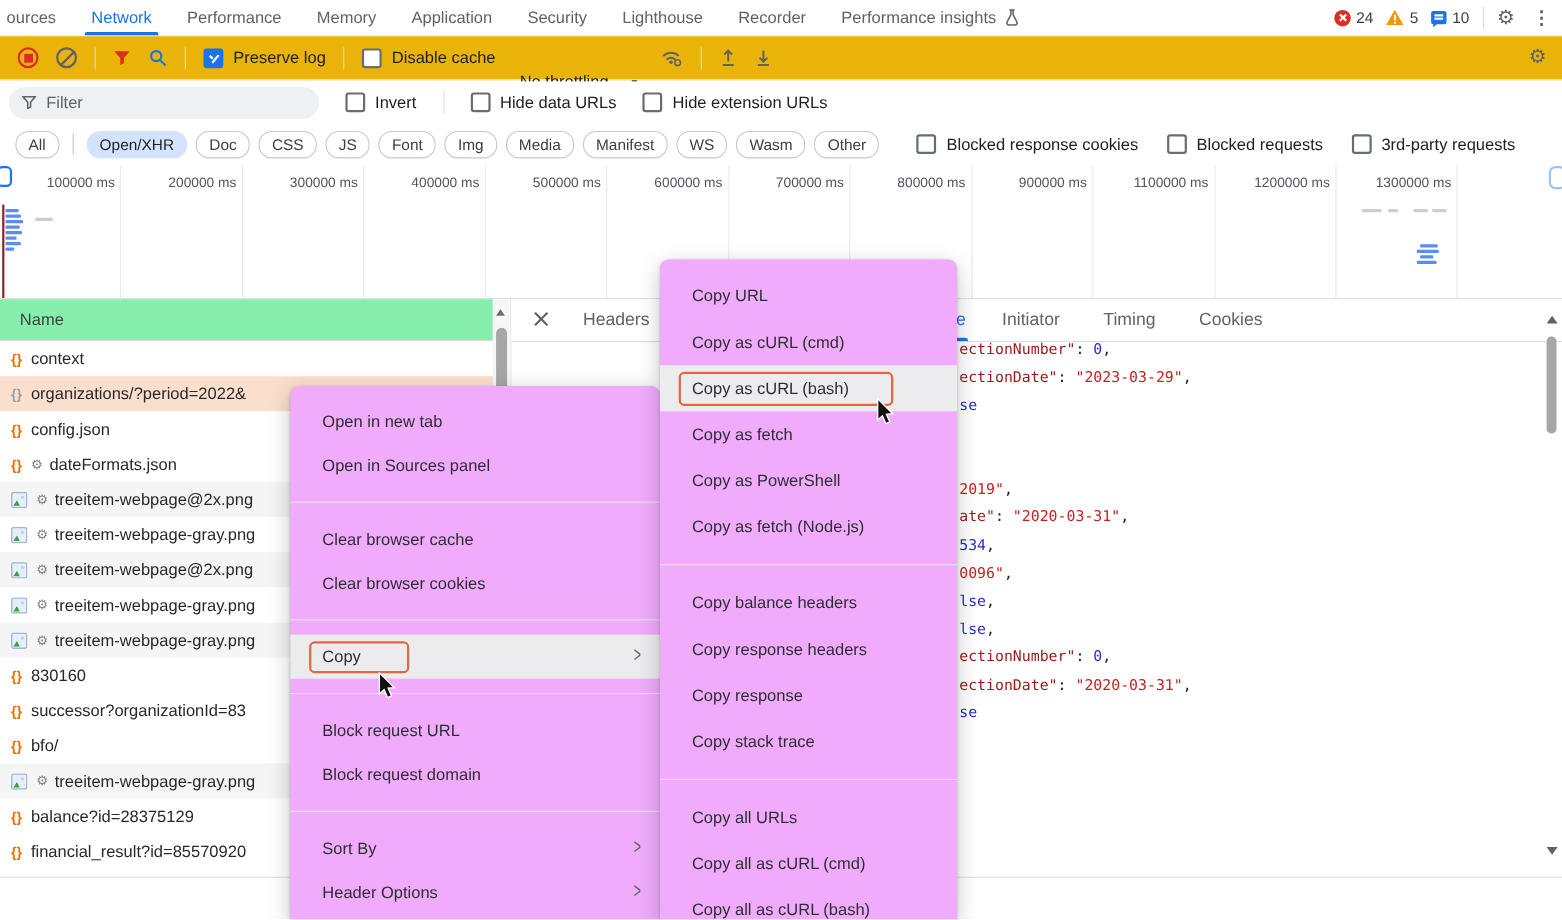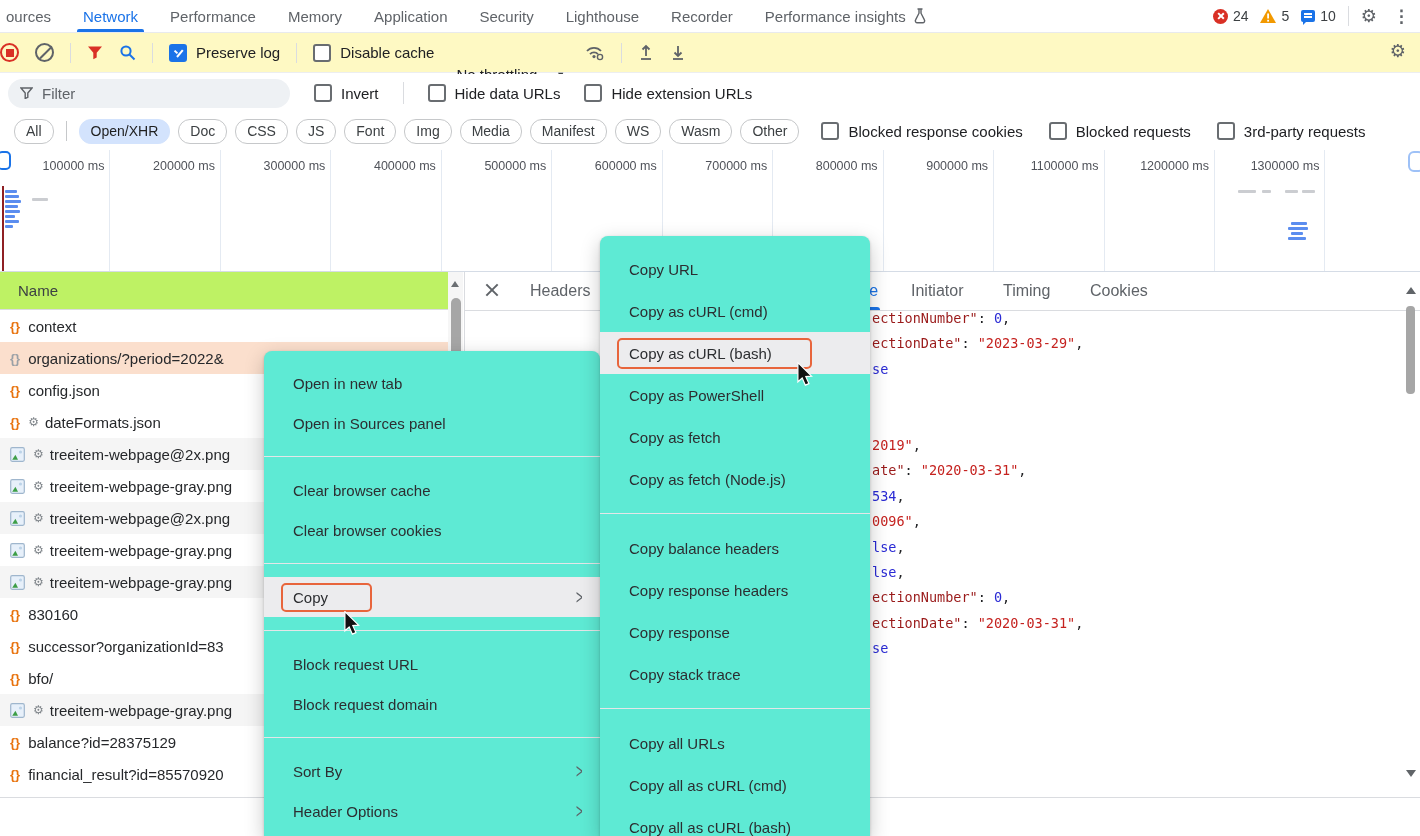--- a/index.html
+++ b/index.html
@@ -21,21 +21,21 @@
   .err-ic::before{transform:rotate(45deg);} .err-ic::after{transform:rotate(-45deg);}
   .msg-ic{width:14px;height:12px;background:#1a73e8;border-radius:2px;position:relative;}
   .msg-ic::before{content:"";position:absolute;left:3px;top:3px;width:8px;height:1.6px;background:#fff;box-shadow:0 3px 0 #fff;}
   .msg-ic::after{content:"";position:absolute;left:2px;bottom:-3px;border:3px solid transparent;border-top-color:#1a73e8;border-left-color:#1a73e8;}
   .tb-divider{width:1px;height:20px;background:#dadce0;}
   .gear{font-size:18px;color:#5f6368;line-height:1;}
   .dots{font-size:17px;color:#5f6368;font-weight:bold;letter-spacing:0;padding:0 4px;}
 
   
   .ntoolbar{position:absolute;left:0;top:33px;width:1420px;height:40px;display:flex;align-items:center;
-            gap:16px;border-bottom:1px solid #eceef0;background:#fef9c3;box-sizing:border-box;}
+            gap:16px;padding-left:16px;border-bottom:1px solid #eceef0;background:#eab308;box-sizing:border-box;}
   .rec-ic{width:15px;height:15px;border:2px solid #d93025;border-radius:50%;position:relative;}
   .rec-ic::before{content:"";position:absolute;left:3.5px;top:3.5px;width:8px;height:8px;background:#d93025;}
   .clr-ic{width:15px;height:15px;border:2px solid #5f6368;border-radius:50%;position:relative;}
   .clr-ic::before{content:"";position:absolute;left:8px;top:-1px;width:2px;height:17px;background:#5f6368;transform:rotate(45deg);}
   .cb{width:14px;height:14px;border:2px solid #696d71;border-radius:3px;background:#fff;flex:0 0 auto;}
   .cb.on{background:#1a73e8;border-color:#1a73e8;position:relative;}
   .cb.on::before{content:"";position:absolute;left:3px;top:5.5px;width:4px;height:2px;background:#fff;transform:rotate(45deg);}
   .cb.on::after{content:"";position:absolute;left:5px;top:2.5px;width:2px;height:9px;background:#fff;transform:rotate(40deg);transform-origin:bottom;}
   .tlabel{font-size:15px;color:#202124;white-space:nowrap;}
   .caret{font-size:9px;color:#3c4043;margin-left:10px;}
@@ -47,36 +47,36 @@
   .fpill{display:flex;align-items:center;gap:9px;width:282px;height:29px;border-radius:15px;background:#eef1f4;padding-left:12px;box-sizing:border-box;}
   .fpill .ph{font-size:15px;color:#5f6368;}
   .vline{width:1px;height:22px;background:#dadce0;}
 
   
   .chiprow{position:absolute;left:0;top:112px;width:1420px;height:38px;display:flex;align-items:center;padding-left:14px;box-sizing:border-box;background:#fff;}
   #chips{display:flex;align-items:center;gap:8px;}
   .chip{height:23px;display:flex;align-items:center;padding:0 11px;border:1px solid #c6c8ca;border-radius:12px;font-size:14px;color:#3c4043;background:#fff;white-space:nowrap;}
   .chip.sel{background:#d3e3fd;border-color:#d3e3fd;color:#1f1f1f;}
   .chip-div{width:1px;height:20px;background:#c6c8ca;margin:0 4px;}
-  #xfilters{display:flex;align-items:center;gap:26px;margin-left:22px;}
+  #xfilters{display:flex;align-items:center;gap:26px;margin-left:34px;}
 
   
   .overview{position:absolute;left:0;top:150px;width:1420px;height:121px;border-bottom:1px solid #d5dce6;background:#fff;overflow:hidden;}
   #ovcells{display:flex;width:1437px;height:100%;}
   .ovcell{flex:0 0 110.46px;border-right:1px solid #e4eaf2;box-sizing:border-box;font-size:12.5px;color:#50535a;text-align:right;padding-top:9px;}
   .ovcell span{padding-right:5px;}
   .ovbar{position:absolute;background:#5b8def;border-radius:1px;}
   .ovdash{position:absolute;background:#cbcdd1;border-radius:1px;}
   .redline{position:absolute;left:2px;top:36px;width:2px;height:85px;background:#8f2024;}
   .handleL{position:absolute;left:-3px;top:1px;width:10px;height:15px;border:2px solid #1a73e8;border-radius:5px;background:#fff;}
   .handleR{position:absolute;right:-4px;top:1px;width:12px;height:17px;border:2px solid #9ec1f7;border-radius:6px;background:#fff;}
 
   
   .table{position:absolute;left:0;top:272px;width:464px;bottom:0;background:#fff;}
-  .thead{position:absolute;left:0;top:0;width:448px;height:38px;border-bottom:1px solid #dadce0;background:#bef264;box-sizing:border-box;}
+  .thead{position:absolute;left:0;top:0;width:448px;height:38px;border-bottom:1px solid #dadce0;background:#86efac;box-sizing:border-box;}
   .thead span{position:absolute;left:18px;top:10px;font-size:15px;color:#3c4043;}
   #rows{position:absolute;left:0;top:38px;width:448px;}
   .nrow{height:32px;display:flex;align-items:center;gap:8px;padding-left:10px;font-size:15px;color:#26282b;
         white-space:nowrap;overflow:hidden;background:#fff;}
   .nrow.shade{background:#f5f5f5;}
   .nrow.sel{background:#fbdfcd;}
   .jic{font-size:13px;font-weight:700;color:#e8710a;flex:0 0 auto;}
   .jic.gray{color:#9aa0a6;}
   .gpfx{font-size:12px;color:#80868b;flex:0 0 auto;margin-right:-2px;}
   .imgic{flex:0 0 auto;}
@@ -102,21 +102,21 @@
   .dtab.active::after{content:"";position:absolute;left:-2px;right:-2px;bottom:0;height:3px;background:#1a73e8;border-radius:3px 3px 0 0;}
   #rlines{position:absolute;left:407px;top:34px;font-family:"DejaVu Sans Mono",monospace;font-size:13.5px;}
   .rline{height:25.4px;line-height:25.4px;white-space:pre;}
   .c-k{color:#9a1a1a;} .c-s{color:#c5221f;} .c-b{color:#2a2ad4;} .c-p{color:#202124;}
   .dsb{position:absolute;right:2px;top:6px;width:14px;height:515px;}
   .dsb .up{position:absolute;left:2px;top:4px;width:0;height:0;border:5px solid transparent;border-bottom:7px solid #606468;}
   .dsb .down{position:absolute;left:2px;top:492px;width:0;height:0;border:5px solid transparent;border-top:7px solid #606468;}
   .dsb .thumb{position:absolute;left:2px;top:28px;width:9px;height:88px;background:#a6a6a6;border-radius:4px;}
 
   
-  .menu{position:absolute;background:#5eead4;border-radius:8px 8px 0 0;padding-top:12px;box-sizing:border-box;
+  .menu{position:absolute;background:#f0abfc;border-radius:8px 8px 0 0;padding-top:12px;box-sizing:border-box;
         box-shadow:0 1px 3px rgba(0,0,0,.18),0 6px 20px rgba(0,0,0,.22);}
   #mainmenu{left:264px;top:351px;width:336px;height:486px;z-index:40;}
   #submenu{left:600px;top:236px;width:270px;height:601px;z-index:50;}
   .mitem{height:40px;display:flex;align-items:center;padding:0 18px 0 29px;font-size:15px;color:#2c2e31;position:relative;white-space:nowrap;}
   #submenu .mitem{height:42px;}
   .mitem.hl{background:#ececee;}
   .msep{border-top:1px solid #e4e6e8;margin:13px 0;}
   .mbox{border:2px solid #e8653c;border-radius:5px;padding:4px 42px 4px 10px;margin-left:-12px;}
   #submenu .mbox{padding:5px 38px 5px 10px;}
   .marrow{position:absolute;right:16px;top:50%;transform:translateY(-55%) scaleX(.75) scaleY(1.35);color:#5f6368;font-size:15px;}
@@ -506,24 +506,24 @@
       <div class="mitem">
         <span>Copy URL</span>
       </div>
       <div class="mitem">
         <span>Copy as cURL (cmd)</span>
       </div>
       <div class="mitem hl">
         <span class="mbox">Copy as cURL (bash)</span>
       </div>
       <div class="mitem">
+        <span>Copy as fetch</span>
+      </div>
+      <div class="mitem">
         <span>Copy as PowerShell</span>
-      </div>
-      <div class="mitem">
-        <span>Copy as fetch</span>
       </div>
       <div class="mitem">
         <span>Copy as fetch (Node.js)</span>
       </div>
       <div class="msep"></div>
       <div class="mitem">
         <span>Copy balance headers</span>
       </div>
       <div class="mitem">
         <span>Copy response headers</span>

